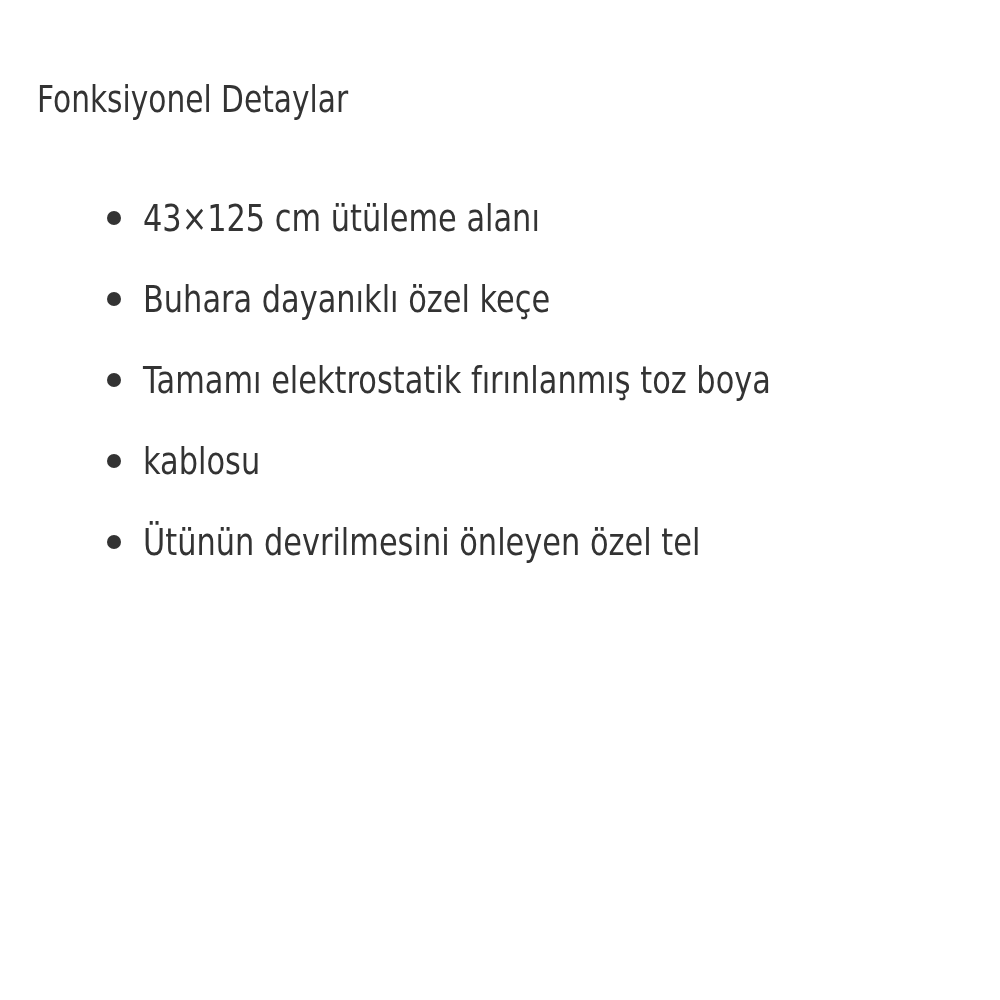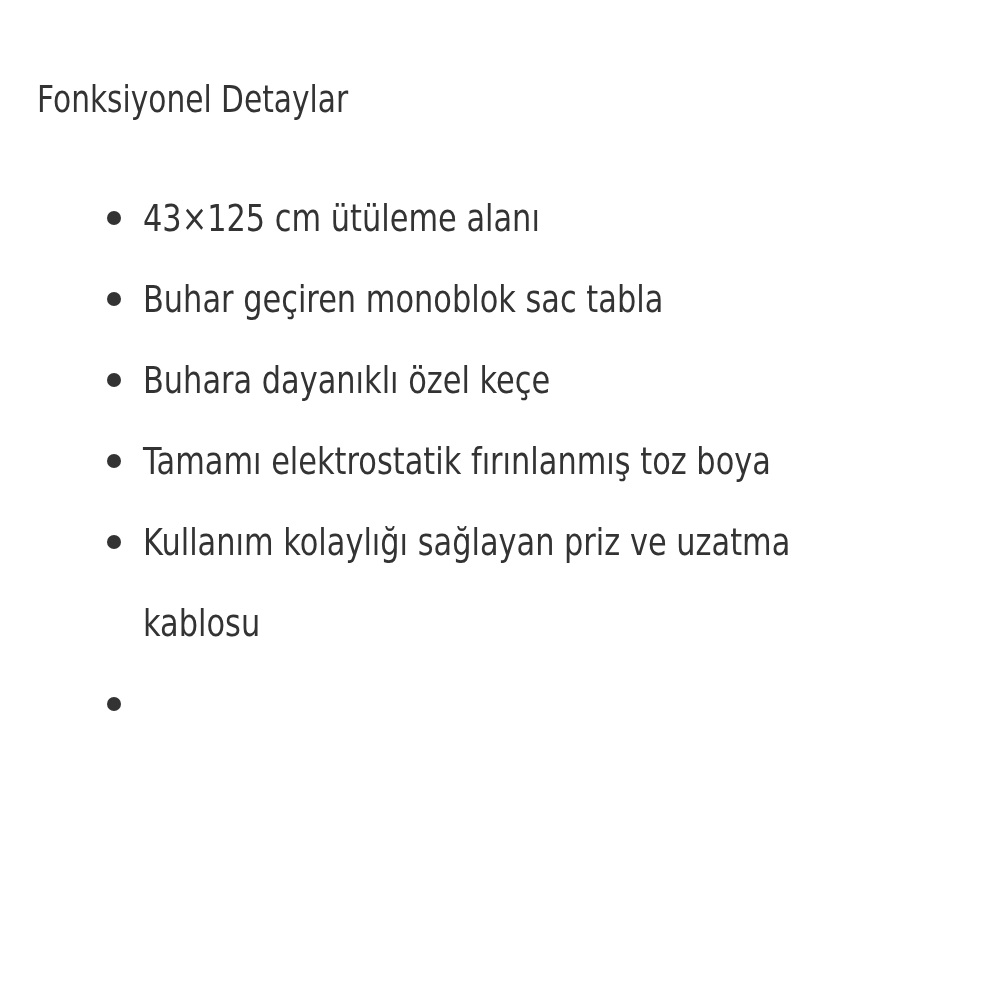--- a/index.html
+++ b/index.html
@@ -73,32 +73,28 @@
 <div class="page">
   <h2 class="heading">Fonksiyonel Detaylar</h2>
 
   <ul class="list">
     <li class="item">
       <span class="bullet"></span>
       <div class="line"><span>43×125 cm ütüleme alanı</span></div>
     </li>
     <li class="item">
       <span class="bullet"></span>
-      <div class="line"><span>Buhar geçiren monoblok sac tabla</span></div>
-    </li>
-    <li class="item">
-      <span class="bullet"></span>
       <div class="line"><span>Buhara dayanıklı özel keçe</span></div>
     </li>
     <li class="item">
       <span class="bullet"></span>
       <div class="line"><span>Tamamı elektrostatik fırınlanmış toz boya</span></div>
     </li>
     <li class="item">
       <span class="bullet"></span>
-      <div class="line"><span>Kullanım kolaylığı sağlayan priz ve uzatma</span></div>
       <div class="line"><span>kablosu</span></div>
     </li>
     <li class="item">
       <span class="bullet"></span>
+      <div class="line"><span>Ütünün devrilmesini önleyen özel tel</span></div>
     </li>
   </ul>
 </div>
 
 </body></html>

